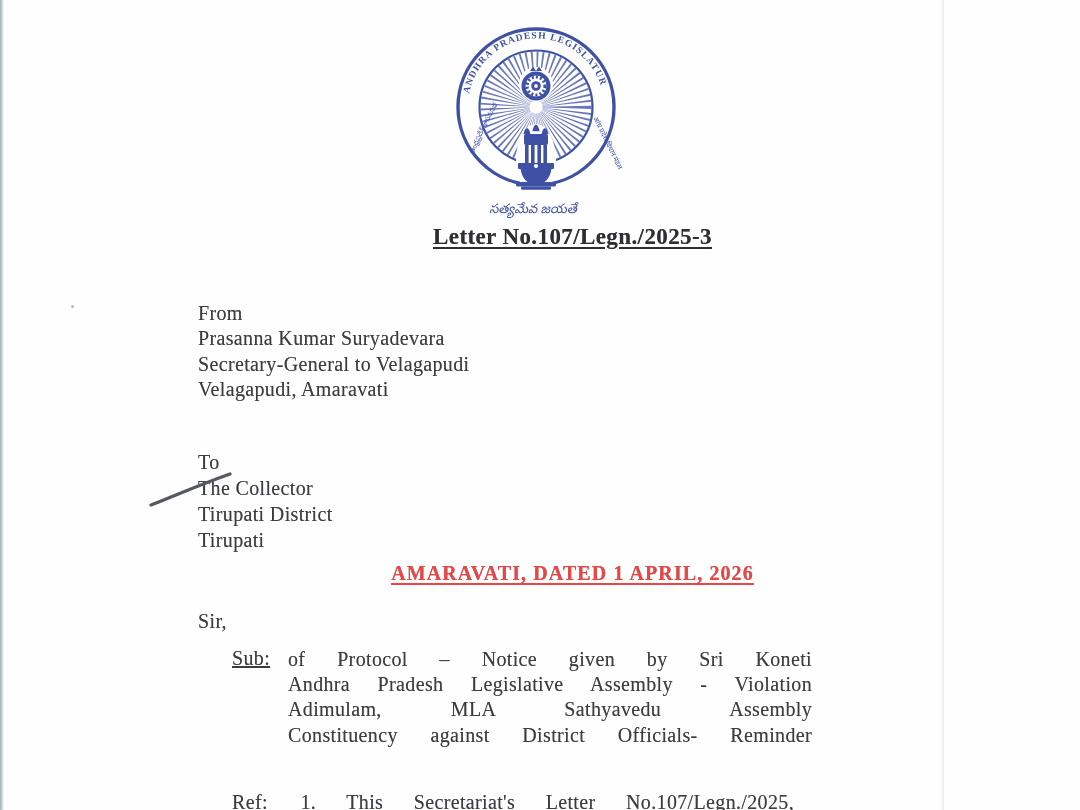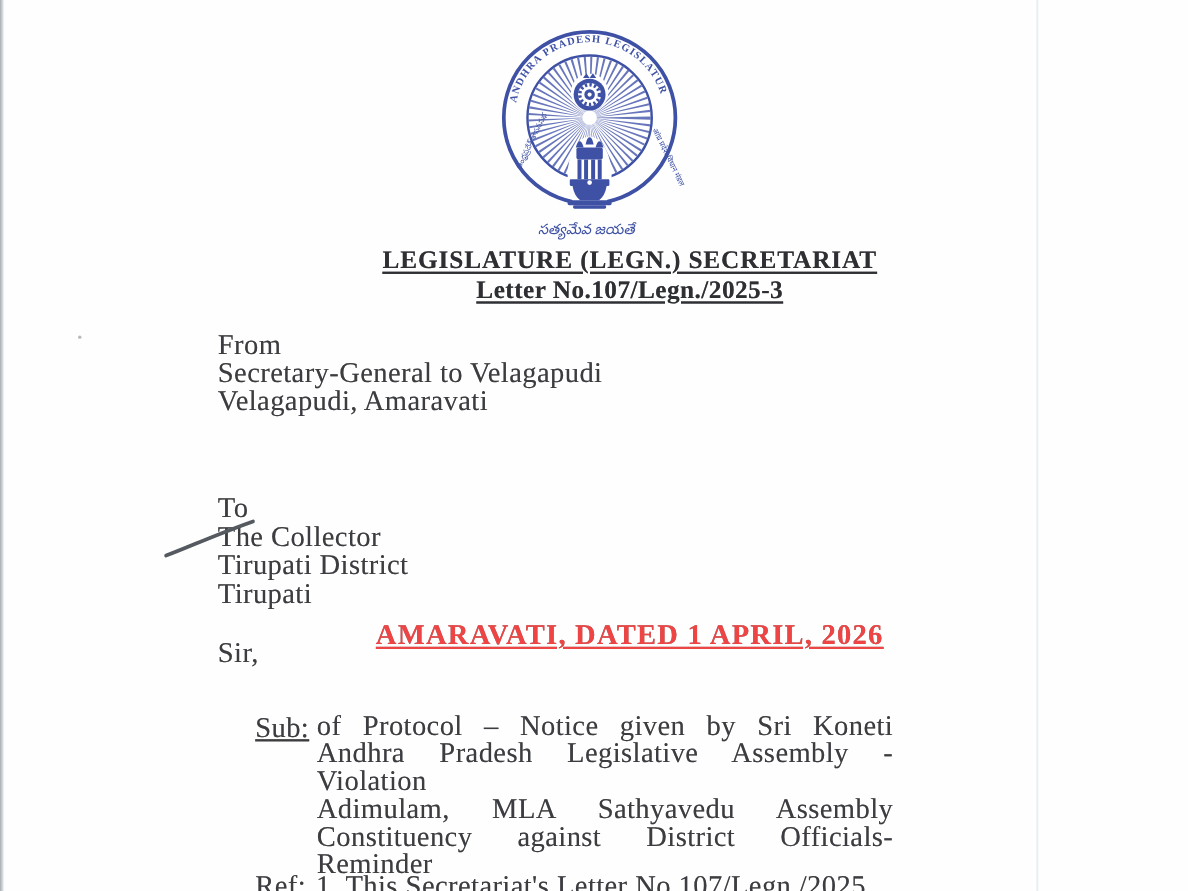--- a/index.html
+++ b/index.html
@@ -20,29 +20,29 @@
   
   .head-block{left:250px;top:223px;width:645px;text-align:center;color:#2d2f33;}
   .head-block .h1, .head-block .h2{
     font-weight:bold;font-size:23px;line-height:27px;
     text-decoration:underline;text-decoration-thickness:2px;text-underline-offset:3px;
     letter-spacing:0.8px;
     text-shadow:0 0 0.5px rgba(45,47,51,0.6);
   }
   .head-block .h2{letter-spacing:0.4px;text-align:center;}
   
-  .bodytext{font-size:26px;letter-spacing:0.35px;
+  .bodytext{font-size:20px;letter-spacing:0.35px;
     text-shadow:0 0 0.5px rgba(60,61,64,0.5);}
   .from-block{left:198px;top:301px;line-height:25.4px;}
   .to-block{left:198px;top:449px;line-height:26px;}
   .dateline{left:250px;top:562px;width:645px;text-align:center;
     font-weight:bold;color:#ef4444;letter-spacing:1.1px;
     text-decoration:underline;text-decoration-thickness:2px;text-underline-offset:3px;
     text-shadow:0 0 0.5px rgba(45,47,51,0.6);}
-  .salutation{left:198px;top:579px;}
+  .salutation{left:198px;top:610px;}
   .sub-label{left:232px;top:647px;text-decoration:underline;}
   .sub-content{left:288px;top:647px;width:524px;line-height:25.2px;}
   .jline{text-align:justify;text-align-last:justify;}
   .ref-line{left:232px;top:791px;width:562px;text-align:justify;text-align-last:justify;}
   .ref-line .lbl{margin-right:2px;}
   .tick{left:146px;top:466px;}
 </style>
 </head>
 <body>
 
@@ -96,26 +96,26 @@
 
       <rect x="69" y="162" width="40" height="4.5" rx="1.5"></rect>
       <rect x="74" y="166.5" width="30" height="3.2" rx="1.2"></rect>
     </g>
 
     <text x="86" y="193" font-size="13" font-style="italic" fill="#3e51a5" text-anchor="middle">సత్యమేవ జయతే</text>
   </svg>
 </div>
 
 <div class="abs head-block">
-  <div class="h1">LEGISLATURE (LEGN.) SECRETARIAT</div>
   <div class="h2">Letter No.107/Legn./2025-3</div>
 </div>
 
 <div class="abs bodytext from-block">
   <div>From</div>
+  <div>Prasanna Kumar Suryadevara</div>
   <div>Secretary-General to Velagapudi</div>
   <div>Velagapudi, Amaravati</div>
 </div>
 
 <div class="abs bodytext to-block">
   <div>To</div>
   <div>The Collector</div>
   <div>Tirupati District</div>
   <div>Tirupati</div>
 </div>

